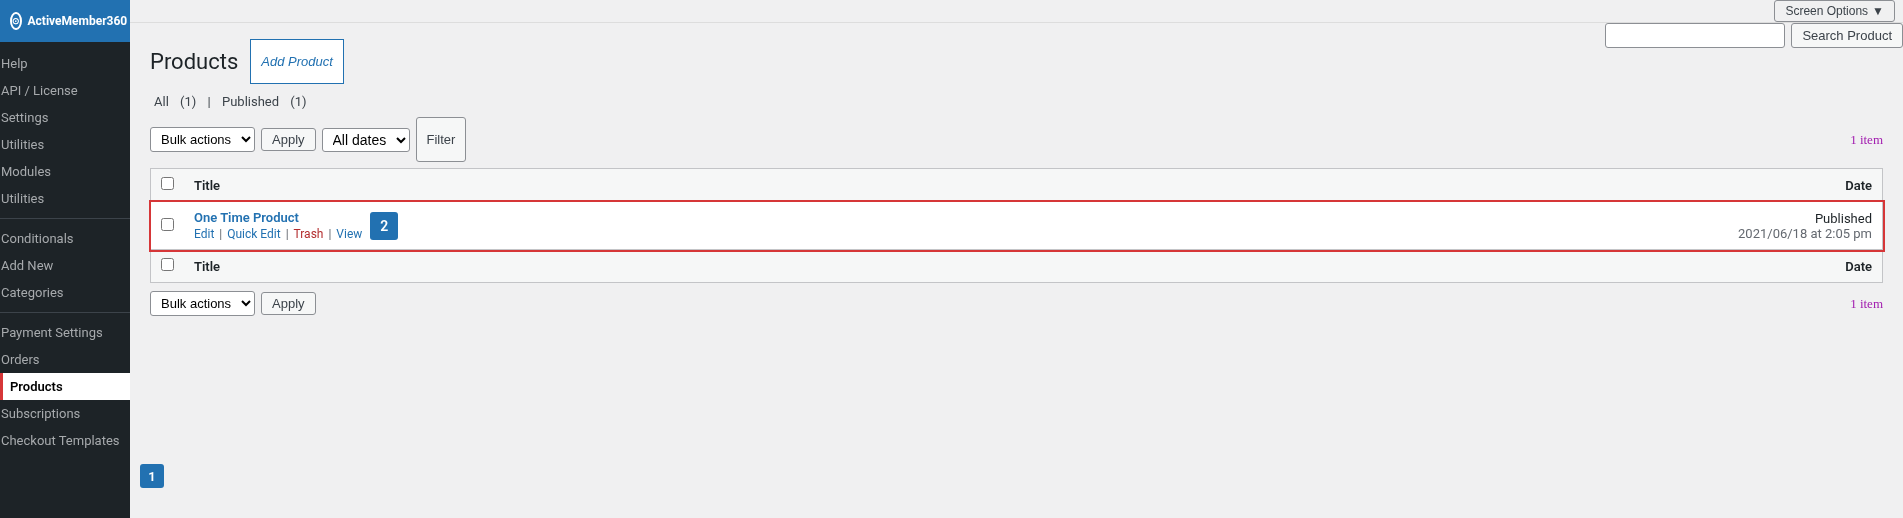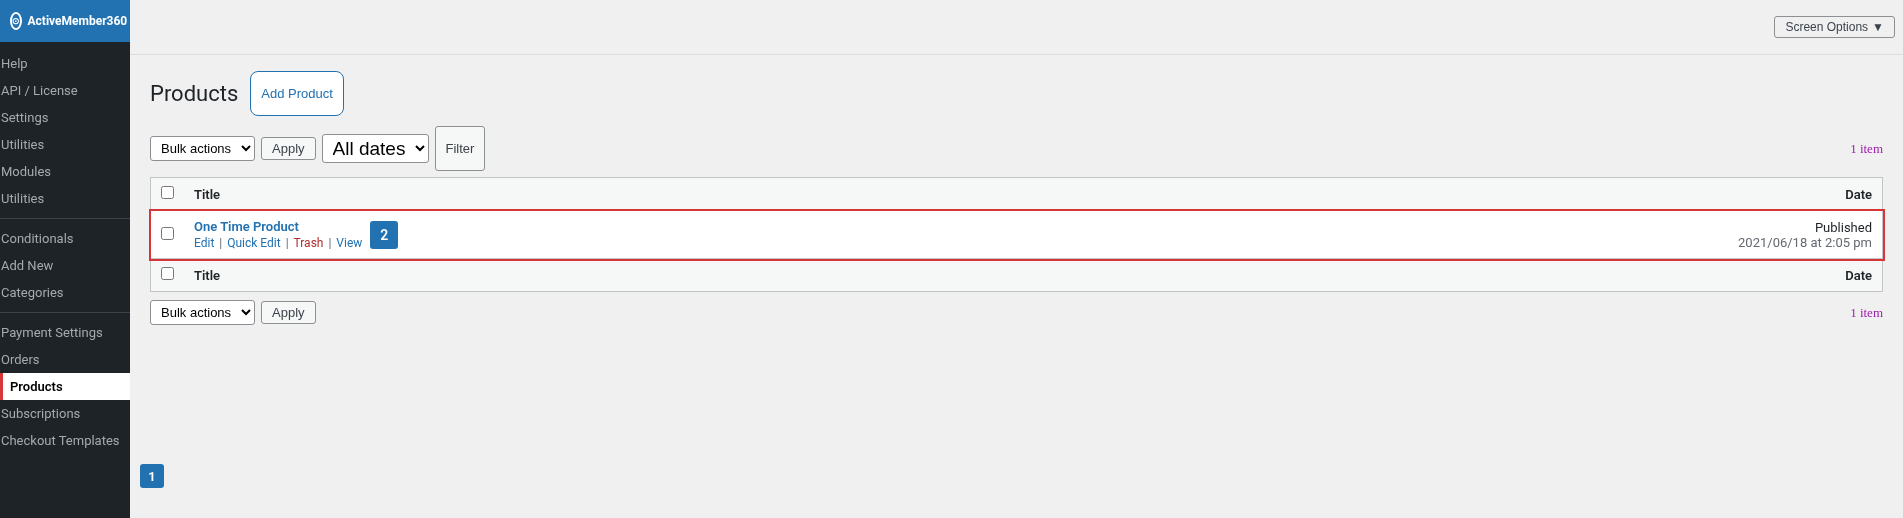--- a/index.html
+++ b/index.html
@@ -63,21 +63,21 @@
       display: flex;
       flex-direction: column;
       overflow: hidden;
     }
 
     
     .topbar {
       background: #f0f0f1;
       display: flex;
       justify-content: flex-end;
-      padding: 16px 8px;
+      padding: 0 8px;
       border-bottom: 1px solid #ddd;
     }
     .screen-options-btn {
       background: #f0f0f1;
       border: 1px solid #8c8f94;
       border-radius: 3px;
       padding: 3px 10px;
       font-size: 12px;
       cursor: pointer;
       color: #3c434a;
@@ -104,23 +104,24 @@
     .page-title {
       font-size: 22px;
       font-weight: 400;
       color: #1d2327;
     }
     .add-product-btn {
       border: 1px solid #2271b1;
       background: #fff;
       color: #2271b1;
       padding: 14px 10px;
-      border-radius: 8px;
-      cursor: pointer;
-      font-size: 13px;
+      border-radius: 0;
+      cursor: pointer;
+      font-size: 13px;
+      font-style: italic;
     }
     .search-input {
       border: 1px solid #8c8f94;
       background: #fff;
       padding: 4px 8px;
       width: 180px;
       border-radius: 3px;
       font-size: 13px;
     }
     .search-product-btn {
@@ -169,21 +170,21 @@
       border-radius: 3px;
       padding: 3px 10px;
       font-size: 13px;
       cursor: pointer;
       color: #3c434a;
     }
     .dates-select {
       border: 1px solid #8c8f94;
       border-radius: 3px;
       padding: 2px 6px;
-      font-size: 19px;
+      font-size: 14px;
       background: #fff;
       cursor: pointer;
     }
     .filter-btn {
       background: #f6f7f7;
       border: 1px solid #8c8f94;
       border-radius: 3px;
       padding: 14px 10px;
       font-size: 13px;
       cursor: pointer;
@@ -304,22 +305,31 @@
       <span>▼</span>
     </button>
   </div>
 
   <div class="page-content" style="position:relative;">
 
     <div class="page-header">
       <h1 class="page-title">Products</h1>
       <button class="add-product-btn">Add Product</button>
 
+      <div style="position:absolute; right:0; top:0; display:flex; align-items:center; gap:6px;">
+        <input class="search-input" type="text" placeholder="" style="">
+        <button class="search-product-btn">Search Product</button>
+      </div>
     </div>
 
+    <div class="filter-tabs">
+      <a href="#"><span>All</span> <span>(1)</span></a>
+      <span> | </span>
+      <a href="#"><span>Published</span> <span>(1)</span></a>
+    </div>
 
     <div class="toolbar">
       <select class="bulk-select">
         <option>Bulk actions</option>
       </select>
       <button class="apply-btn">Apply</button>
       <select class="dates-select">
         <option>All dates</option>
       </select>
       <button class="filter-btn">Filter</button>

